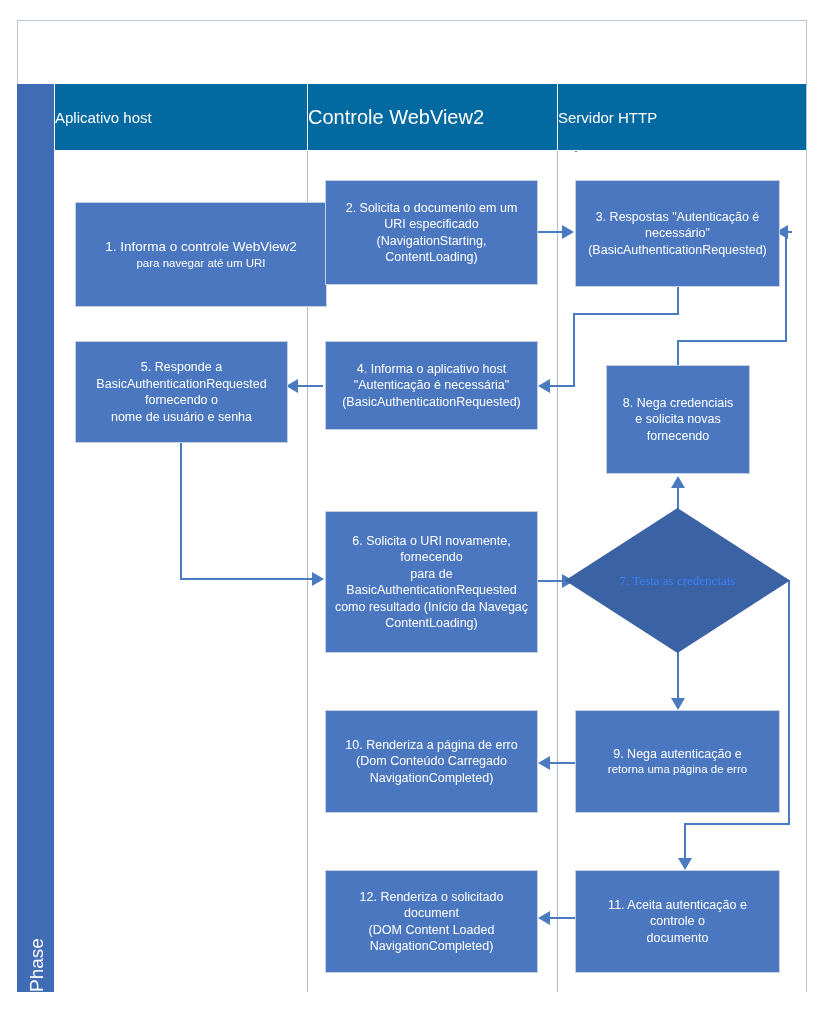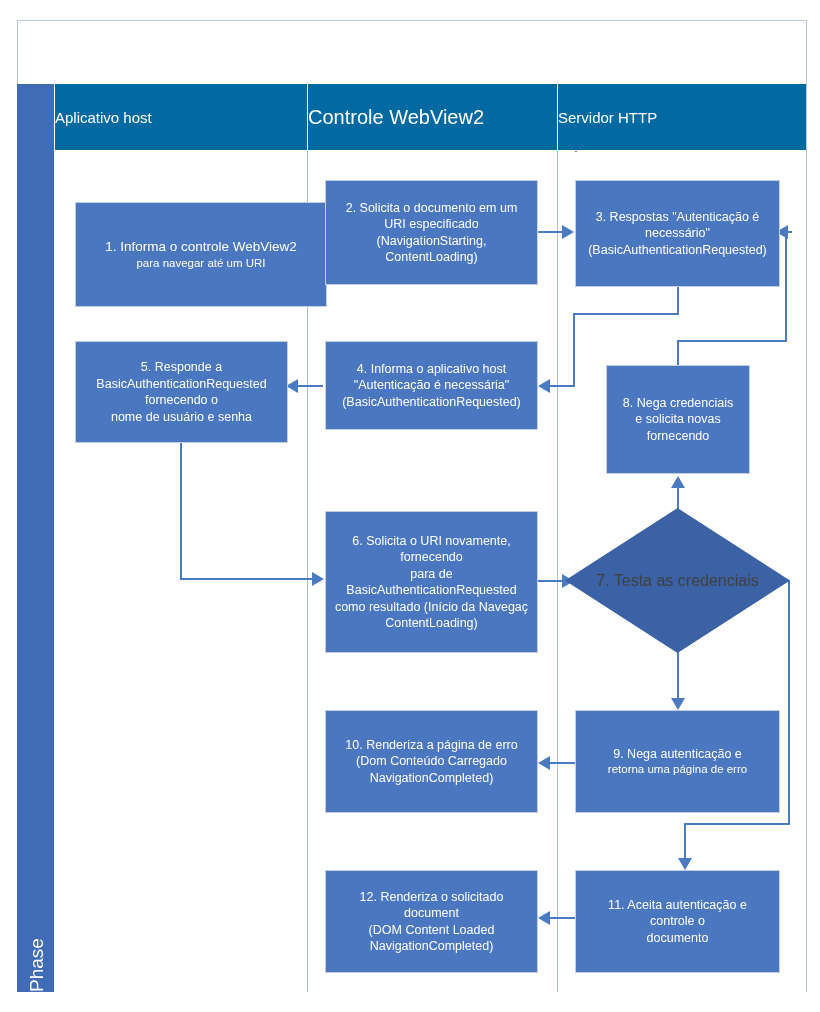--- a/index.html
+++ b/index.html
@@ -132,24 +132,25 @@
     inset: 0;
     background: #3a62a4;
     clip-path: polygon(50% 0%, 100% 50%, 50% 100%, 0% 50%);
   }
   .diamond .dtext {
     position: absolute;
     inset: 0;
     display: flex;
     align-items: center;
     justify-content: center;
-    color: #404040;
-    font-size: 16px;
+    color: #3b82f6;
+    font-size: 13px;
     text-align: center;
     white-space: nowrap;
+    font-family: Liberation Serif, serif;
   }
 
   
   .conn { position: absolute; background: #4a7ac0; z-index: 3; }
   .conn.h { height: 2px; }
   .conn.v { width: 2px; }
 
   .arrow { position: absolute; width: 0; height: 0; z-index: 4; }
   .arrow.right { border-top: 7px solid transparent; border-bottom: 7px solid transparent; border-left: 12px solid #4a7ac0; }
   .arrow.left  { border-top: 7px solid transparent; border-bottom: 7px solid transparent; border-right: 12px solid #4a7ac0; }

